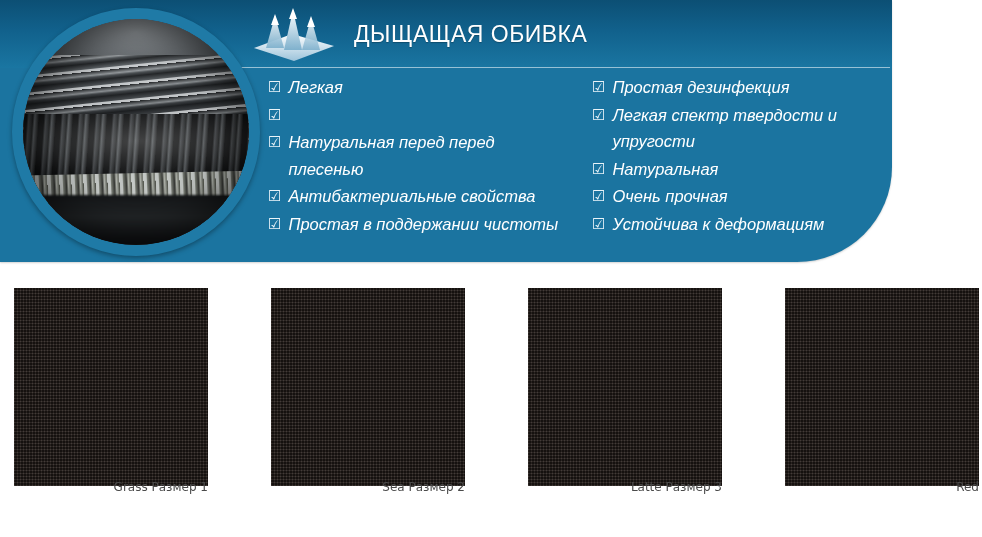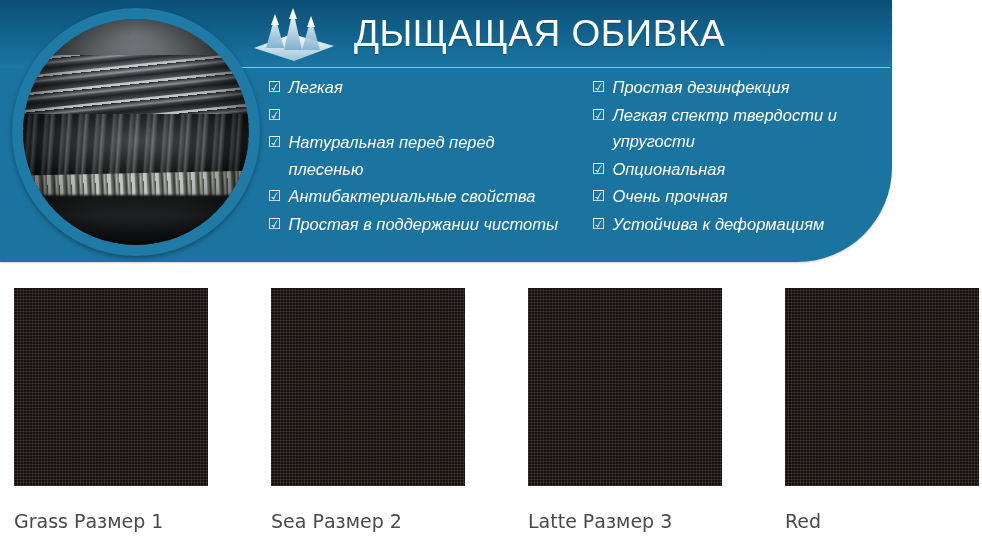--- a/index.html
+++ b/index.html
@@ -45,21 +45,21 @@
   }
   .brand-icon{
     width:96px; height:60px;
     position:relative;
     flex:0 0 auto;
     margin-left:4px;
   }
   .brand-icon svg{display:block;}
   .panel-title{
     color:#ffffff;
-    font-size:37px;
+    font-size:23px;
     letter-spacing:.5px;
     font-weight:400;
     margin-left:14px;
     white-space:nowrap;
     text-shadow:0 1px 1px rgba(0,0,0,.25);
   }
 
   .features{
     position:absolute;
     left:268px; top:74px; right:20px; bottom:8px;
@@ -183,25 +183,25 @@
   }
   .sw-bottom{
     position:absolute; inset:0;
     background-image:
       repeating-linear-gradient(0deg, rgba(255,255,255,.17) 0 1px, rgba(0,0,0,.20) 1px 3px),
       repeating-linear-gradient(90deg, rgba(255,255,255,.18) 0 1px, rgba(0,0,0,.22) 1px 3px);
     -webkit-mask-image:radial-gradient(circle at 0% 0%, transparent 0, transparent 0);
   }
   .sw-label{
     position:absolute;
-    top:224px;
+    top:190px;
     width:194px;
-    text-align:left;
+    text-align:right;
     color:#4a4a4a;
-    font-size:19px;
+    font-size:12px;
     line-height:19px;
     font-family:"DejaVu Sans","Liberation Sans",sans-serif;
   }
   .sw-label span{display:block;}
 
   svg.wave-clip{position:absolute;width:0;height:0;}
 </style>
 </head>
 <body>
 
@@ -270,21 +270,21 @@
       <div class="feature-item">
         <span class="chk">☑</span>
         <span class="feature-text">Простая дезинфекция</span>
       </div>
       <div class="feature-item">
         <span class="chk">☑</span>
         <span class="feature-text">Легкая спектр твердости и упругости</span>
       </div>
       <div class="feature-item">
         <span class="chk">☑</span>
-        <span class="feature-text">Опциональная</span>
+        <span class="feature-text">Натуральная</span>
       </div>
       <div class="feature-item">
         <span class="chk">☑</span>
         <span class="feature-text">Очень прочная</span>
       </div>
       <div class="feature-item">
         <span class="chk">☑</span>
         <span class="feature-text">Устойчива к деформациям</span>
       </div>
     </div>

